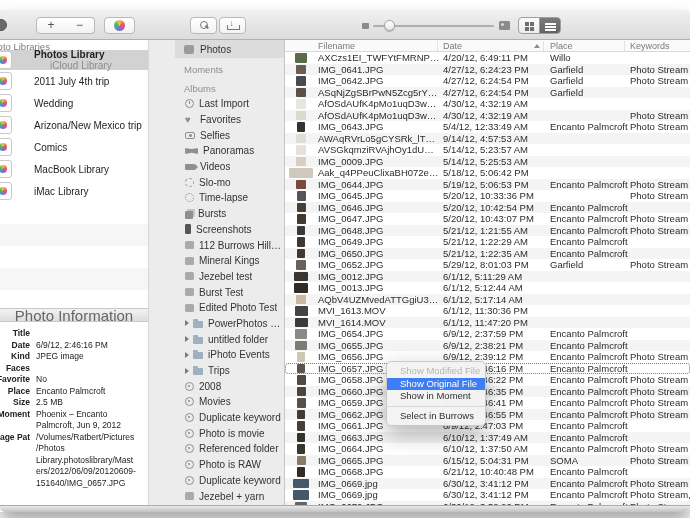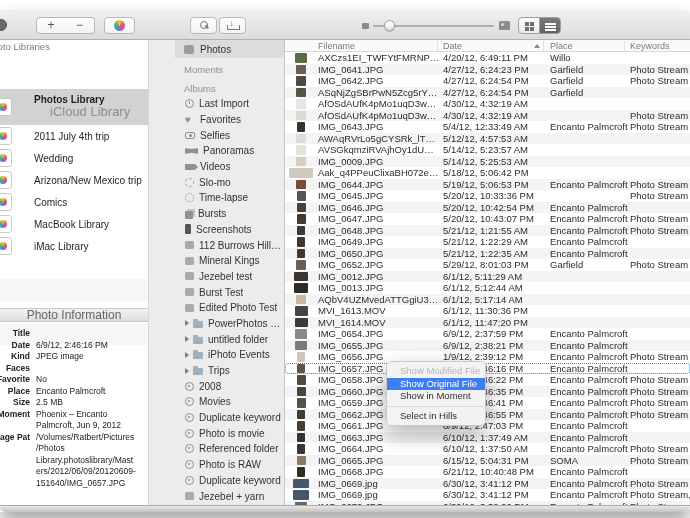--- a/index.html
+++ b/index.html
@@ -61,36 +61,36 @@
   
   .content { position:absolute; left:0; top:30px; bottom:7px; width:100%; display:flex; }
   .libs { position:relative; width:148px; background:#fff; overflow:hidden; }
   .albums { position:relative; width:137px; background:#ececec; border-left:1px solid #d6d6d6;
             border-right:1px solid #c6c6c6; overflow:hidden; font-size:10px; color:#333;padding-left:26px; }
   .tablewrap { position:relative; flex:1; background:#fff; overflow:hidden; }
 
   
   .lib-header { height:10px; padding:1px 0 0 2px; font-size:9.5px; color:#7b7b7b; white-space:nowrap; margin-left:-16px; }
   .lib-item { position:relative; height:22px; display:flex; align-items:center; }
-  .lib-item.two { height:36px;margin-top:39px; }
+  .lib-item.two { height:20px; }
   .lib-item.sel { background:#d2d2d2; }
   .lib-icon { flex:none; width:18px; height:18px; margin-left:-6px; background:#fff; border:1px solid #c9c9c9;
               border-radius:3px; position:relative; }
   .lib-icon::after { content:""; position:absolute; left:4px; top:4px; width:8px; height:8px; border-radius:50%;
               background:conic-gradient(#f5c242,#e8595a,#b05bb5,#4a90d9,#5cb85c,#f5c242); }
   .lib-text { margin-left:22px; line-height:1.1; }
   .lib-name { font-size:10px; color:#1f1f1f; }
   .lib-item.sel .lib-name { font-weight:bold; }
-  .lib-sub { font-size:13px; color:#8e8e8e;padding-left:16px; }
+  .lib-sub { font-size:10px; color:#8e8e8e;padding-left:16px; }
   .lib-stripe { height:22px; }
   .lib-stripe.alt { background:#f6f6f6; }
 
   .info { position:absolute; left:0; right:0; top:268px; bottom:0; }
   .info-head { height:14px; background:linear-gradient(#f3f3f3,#dedede); border-top:1px solid #c9c9c9;
-               border-bottom:1px solid #c9c9c9; text-align:center; font-size:12px; color:#666; line-height:13px; }
+               border-bottom:1px solid #c9c9c9; text-align:center; font-size:15px; color:#666; line-height:13px; }
   .info-fields { padding-top:6px; font-size:8.5px; line-height:11.5px; color:#222; }
   .ifield { display:flex; }
   .ilabel { flex:none; width:40px; margin-left:-10px; text-align:right; font-weight:bold; white-space:nowrap; overflow:hidden; }
   .ivalue { margin-left:6px; width:100px; overflow-wrap:break-word; }
 
   
   .alb-top { height:18px; display:flex; align-items:center; padding-left:9px; gap:6px; }
   .alb-top.sel { background:#dcdcdc; }
   .alb-sec { height:19px; padding:6px 0 0 9px; font-size:9.5px; color:#8e8e8e; }
   .alb-item { height:15.7px; display:flex; align-items:center; padding-left:10px; gap:5px; white-space:nowrap; }
@@ -469,21 +469,21 @@
               <div class="tcell c-file">IMG_0643.JPG</div>
               <div class="tcell c-date">5/4/12, 12:33:49 AM</div>
               <div class="tcell c-place">Encanto Palmcroft</div>
               <div class="tcell c-keys">Photo Stream</div>
             </div>
             <div class="trow alt">
               <div class="tcell c-thumb">
                 <span class="thumb" style="background: rgb(224, 221, 216); width: 10px;"></span>
               </div>
               <div class="tcell c-file">AWAqRVrLo5gCYSRk_lTWlX...</div>
-              <div class="tcell c-date">5/12/12, 4:57:53 AM</div>
+              <div class="tcell c-date">9/14/12, 4:57:53 AM</div>
               <div class="tcell c-place"></div>
               <div class="tcell c-keys"></div>
             </div>
             <div class="trow">
               <div class="tcell c-thumb">
                 <span class="thumb" style="background: rgb(229, 226, 218); width: 10px;"></span>
               </div>
               <div class="tcell c-file">AVSGkqmziRVAjhOy1dUM_A...</div>
               <div class="tcell c-date">5/14/12, 5:23:57 AM</div>
               <div class="tcell c-place"></div>
@@ -640,21 +640,21 @@
               <div class="tcell c-file">IMG_0655.JPG</div>
               <div class="tcell c-date">6/9/12, 2:38:21 PM</div>
               <div class="tcell c-place">Encanto Palmcroft</div>
               <div class="tcell c-keys"></div>
             </div>
             <div class="trow">
               <div class="tcell c-thumb">
                 <span class="thumb" style="background: rgb(207, 197, 181); width: 8px;"></span>
               </div>
               <div class="tcell c-file">IMG_0656.JPG</div>
-              <div class="tcell c-date">1/9/12, 2:39:12 PM</div>
+              <div class="tcell c-date">6/9/12, 2:39:12 PM</div>
               <div class="tcell c-place">Encanto Palmcroft</div>
               <div class="tcell c-keys">Photo Stream</div>
             </div>
             <div class="trow alt sel">
               <div class="tcell c-thumb">
                 <span class="thumb" style="background: rgb(90, 85, 80); width: 8px;"></span>
               </div>
               <div class="tcell c-file">IMG_0657.JPG</div>
               <div class="tcell c-date">6/9/12, 2:46:16 PM</div>
               <div class="tcell c-place">Encanto Palmcroft</div>
@@ -773,15 +773,15 @@
     </div>
 
     <div class="bottombar"></div>
   </div>
 
   <div class="ctx" id="ctx">
       <div class="ctx-item dis">Show Modified File</div>
       <div class="ctx-item hl">Show Original File</div>
       <div class="ctx-item">Show in Moment</div>
       <div class="ctx-sep"></div>
-      <div class="ctx-item">Select in Hills</div>
+      <div class="ctx-item">Select in Burrows</div>
     </div>
 </div>
 
 </body></html>

